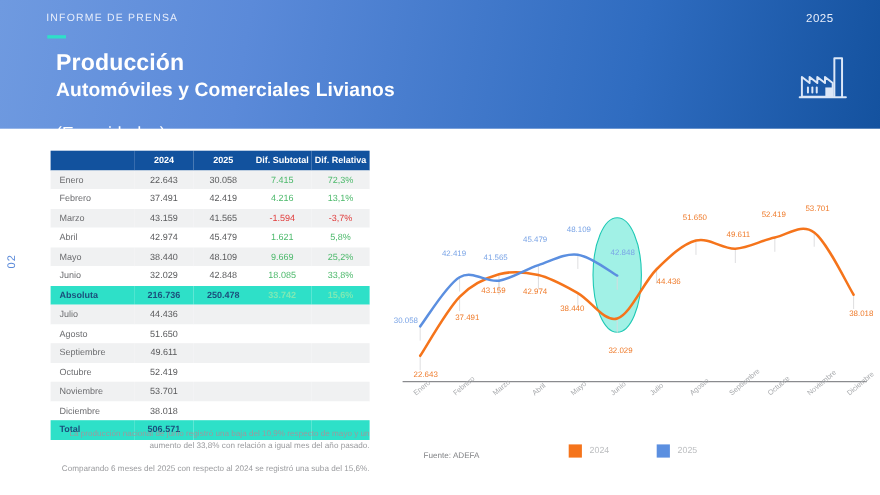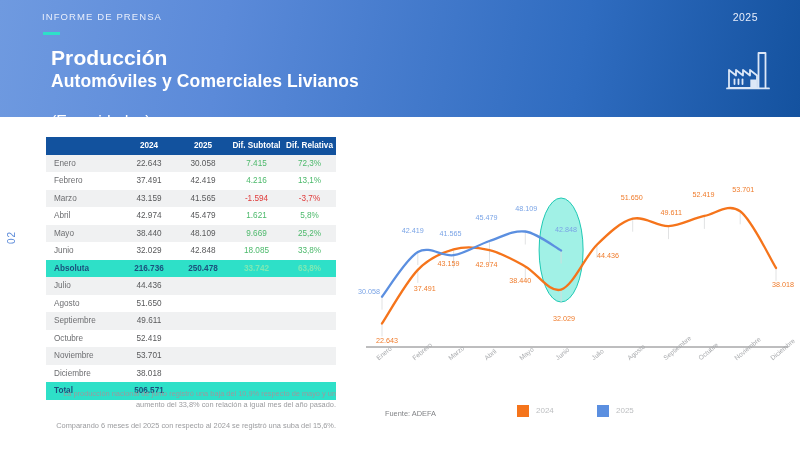--- a/index.html
+++ b/index.html
@@ -176,21 +176,21 @@
             <td class="val">32.029</td>
             <td class="val">42.848</td>
             <td class="pos">18.085</td>
             <td class="pos">33,8%</td>
           </tr>
           <tr class="sub">
             <td class="mon">Absoluta</td>
             <td>216.736</td>
             <td>250.478</td>
             <td class="pos">33.742</td>
-            <td class="pos">63,8%</td>
+            <td class="pos">15,6%</td>
           </tr>
           <tr class="odd">
             <td class="mon">Julio</td>
             <td class="val">44.436</td>
             <td class="val"></td>
             <td class="val"></td>
             <td class="val"></td>
           </tr>
           <tr class="even">
             <td class="mon">Agosto</td>

